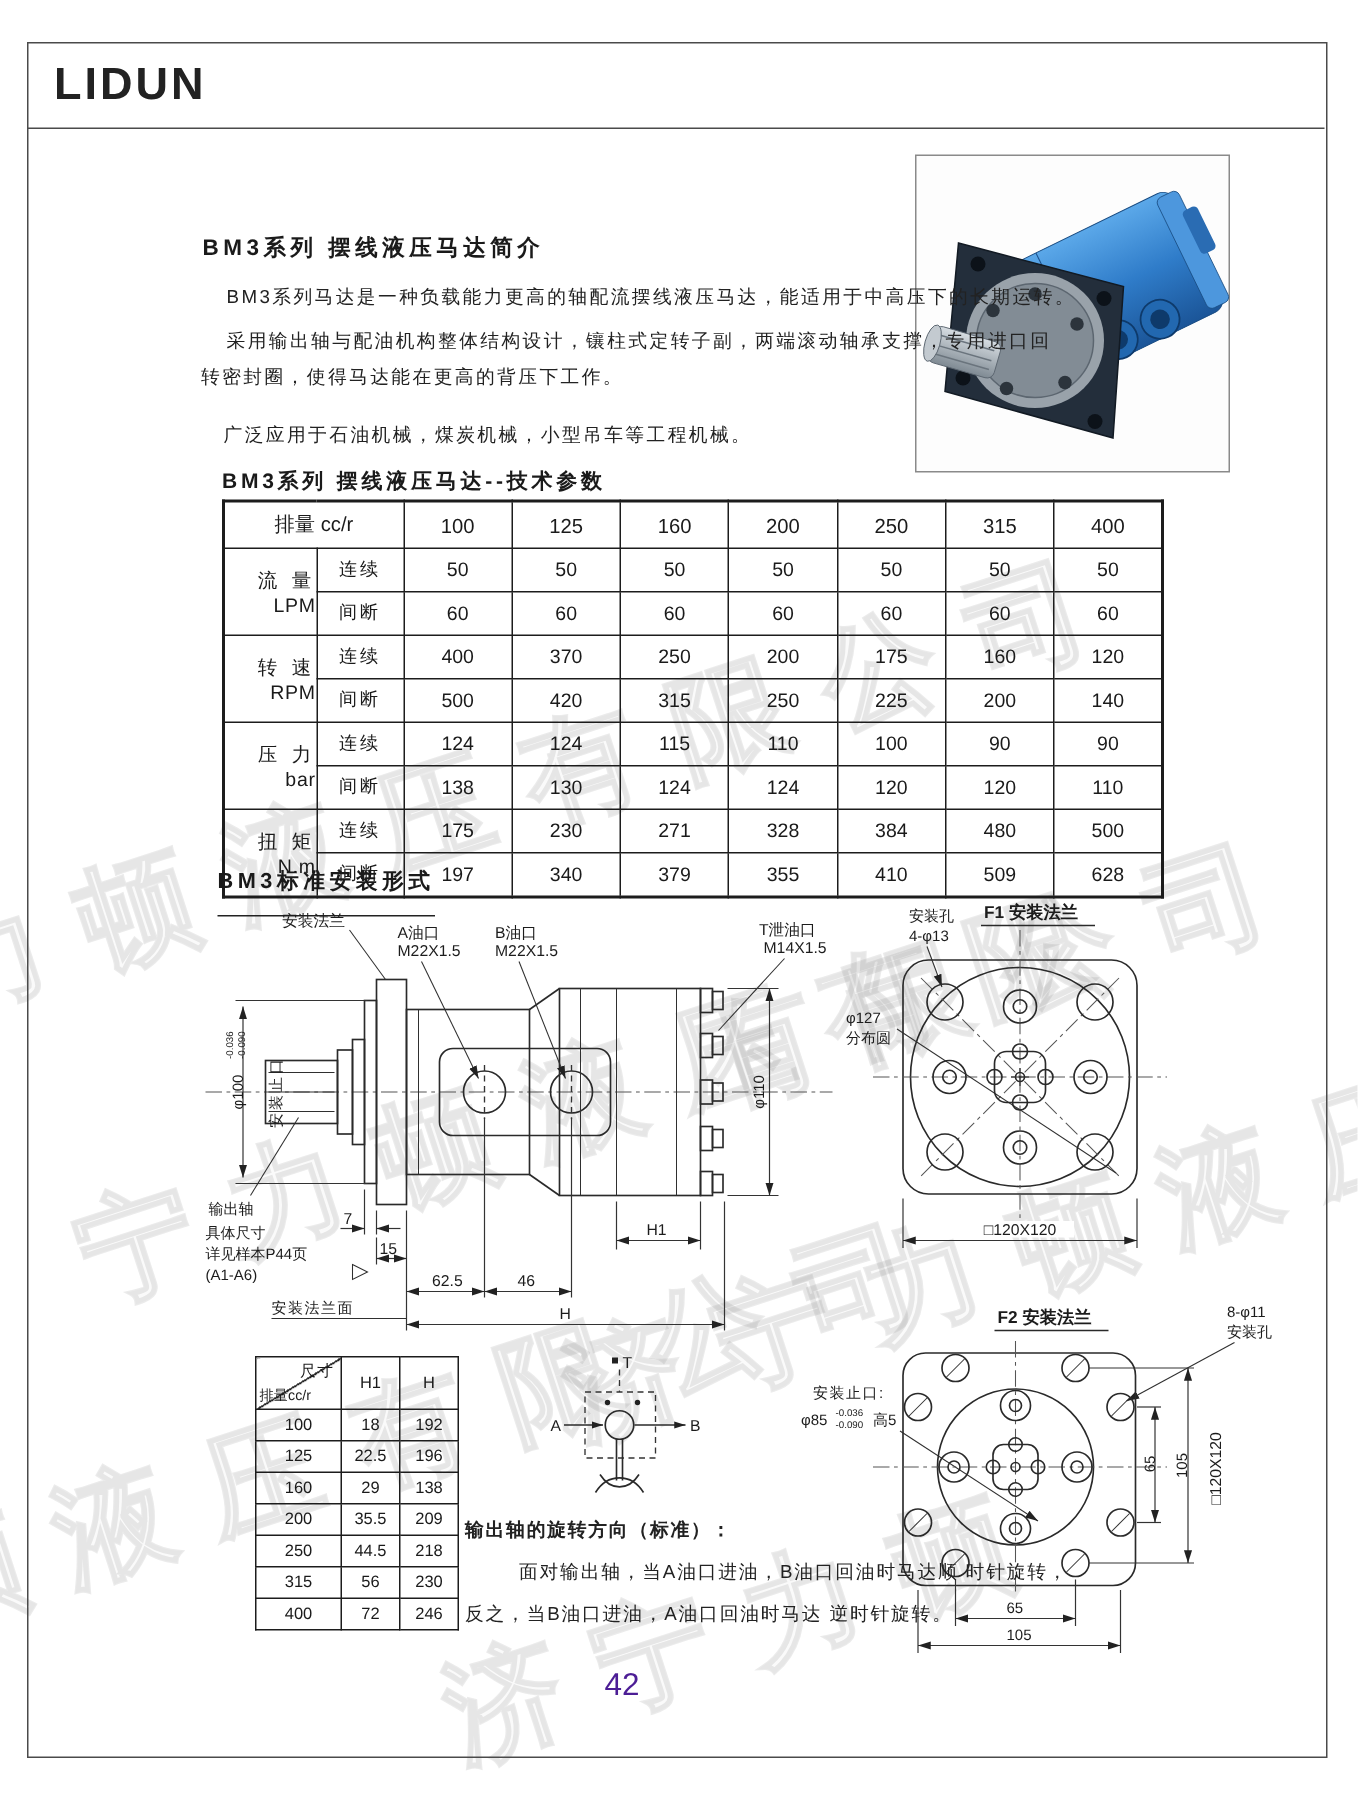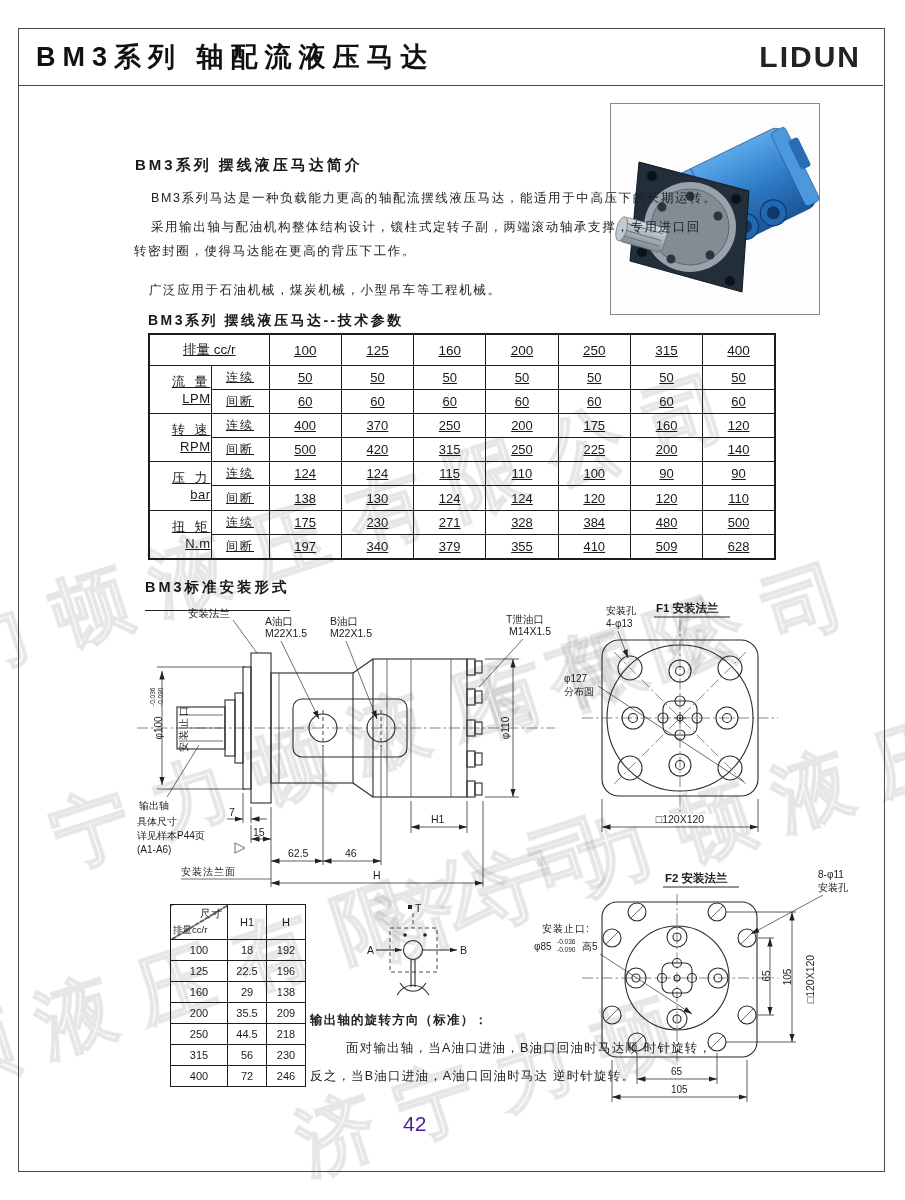--- a/index.html
+++ b/index.html
@@ -20,21 +20,21 @@
     transform:rotate(-18deg);transform-origin:left center;color:rgba(130,130,130,0.045);
     -webkit-text-stroke:1.5px rgba(130,130,130,0.16);z-index:0;pointer-events:none;}
   
   .intro-head{left:135px;top:156px;font-size:15px;font-weight:bold;letter-spacing:3px;z-index:2;}
   .para{font-size:12.5px;letter-spacing:1.6px;z-index:2;color:#222;}
   .specs-title{left:148px;top:312px;font-size:14px;font-weight:bold;letter-spacing:2.5px;z-index:2;}
   
   .photo-box{left:610px;top:103px;width:208px;height:210px;border:1px solid #8a8a8a;background:#fdfdfd;z-index:2;}
   
   table{border-collapse:collapse;z-index:2;position:absolute;background:transparent;}
-  .spec-table{left:148px;top:333px;width:628px;height:227px;table-layout:fixed;text-decoration:underline;}
+  .spec-table{left:148px;top:333px;width:628px;height:266px;table-layout:fixed;}
   .spec-table td{border:1px solid #1c1c1c;text-align:center;font-size:13px;padding:0;}
   .spec-table{border:2px solid #1c1c1c;}
   .spec-table tr.head td{height:30px;font-size:13.5px;}
   .spec-table td.gname{text-align:right;padding-left:9px;font-size:13px;letter-spacing:3px;}
   .spec-table td.gname .u{letter-spacing:0.5px;}
   .spec-table td.mode{font-size:12px;letter-spacing:2px;}
   
   .dims-table{left:170px;top:904px;width:135px;height:183px;table-layout:fixed;border:1.5px solid #1c1c1c;}
   .dims-table td{border:1px solid #1c1c1c;text-align:center;font-size:11px;padding:0;}
   .dims-table td.diag{position:relative;height:34px;
@@ -59,21 +59,20 @@
 
 <div class="wm" style="left:-45px;top:600px;">力顿液压有限公司</div>
 <div class="wm" style="left:55px;top:790px;">宁力顿液压有限</div>
 <div class="wm" style="left:-60px;top:1010px;">顿液压有限公司</div>
 <div class="wm" style="left:380px;top:880px;">济宁力顿液压</div>
 <div class="wm" style="left:300px;top:1095px;">济宁力顿</div>
 <div class="wm" style="left:470px;top:660px;">有限公司</div>
 
 <div class="abs page-frame"></div>
 <div class="abs header-bar">
-  <div class="page-title">BM3系列 轴配流液压马达</div>
   <div class="brand">LIDUN</div>
 </div>
 
 <div class="abs photo-box">
   <svg width="208" height="210" viewBox="0 0 208 210" style="left:0;top:0;">
     <defs>
       <linearGradient id="bodyG" x1="0" y1="0" x2="0" y2="1">
         <stop offset="0" stop-color="#5ba8e9"></stop>
           <stop offset="0.5" stop-color="#2f7cc9"></stop>
           <stop offset="1" stop-color="#1b5598"></stop>

